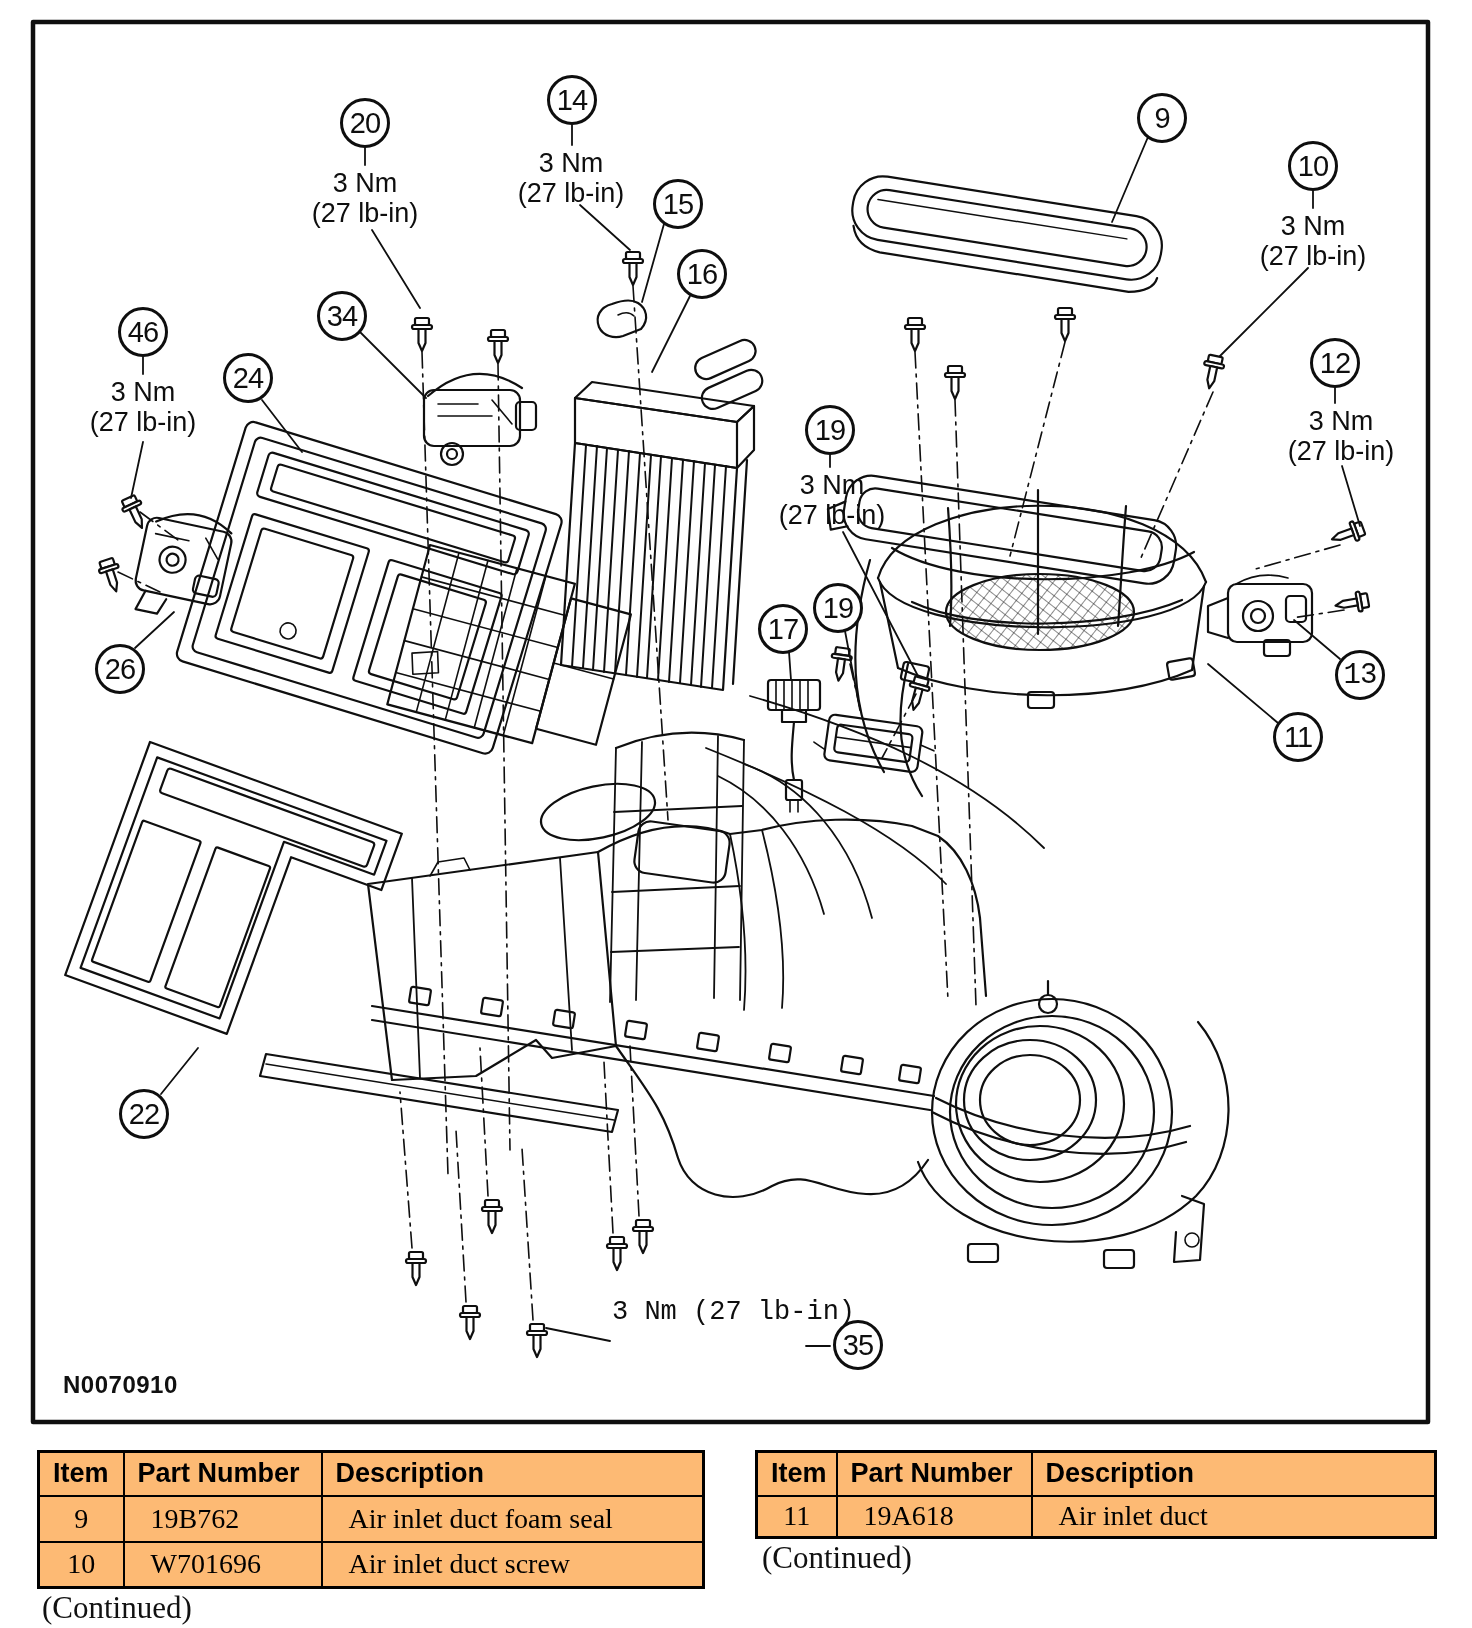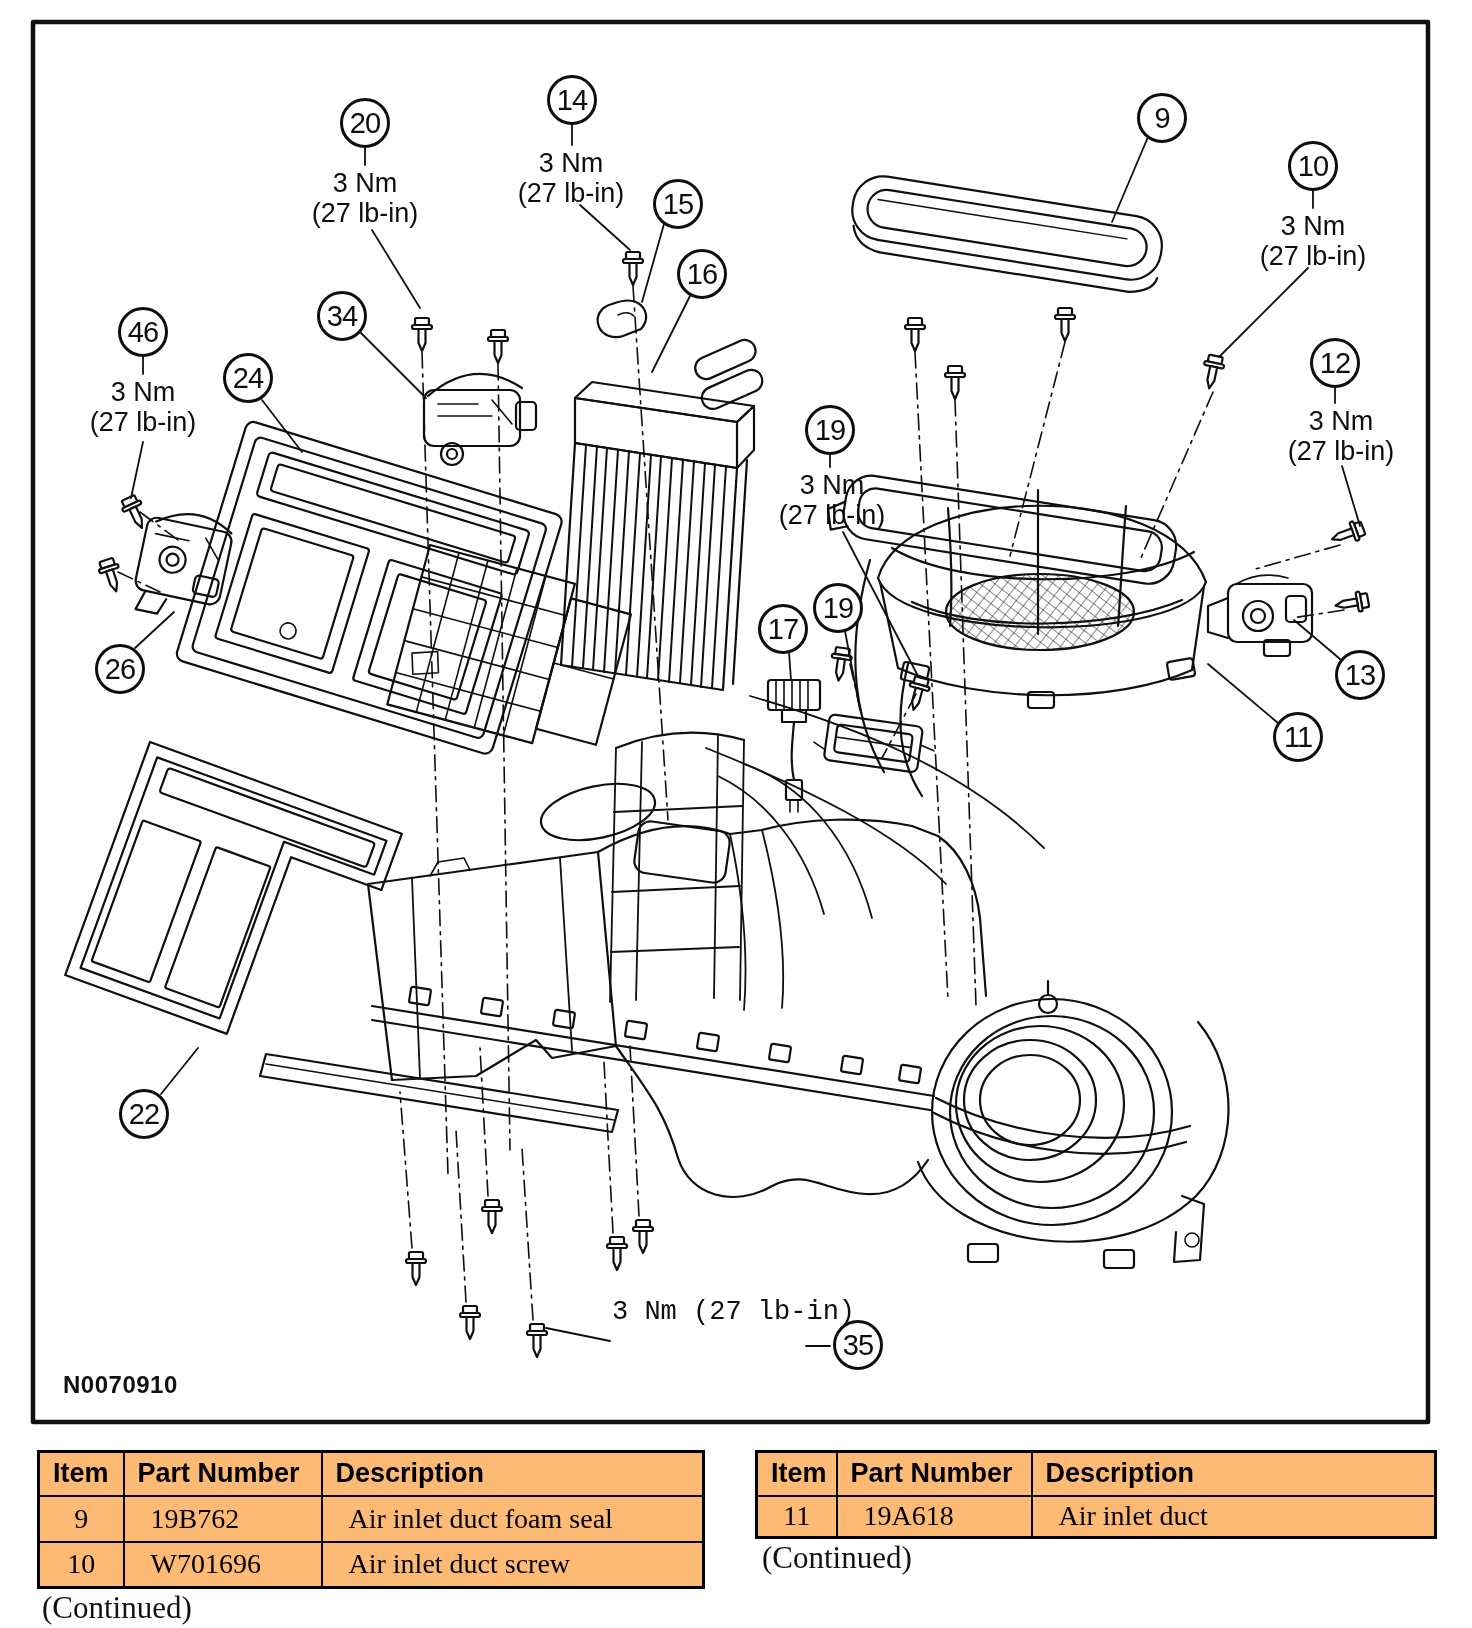--- a/index.html
+++ b/index.html
@@ -379,17 +379,17 @@
     <div class="callout" style="left: 248px; top: 378px;">24</div>
     <div class="callout" style="left: 342px; top: 316px;">34</div>
     <div class="callout" style="left: 830px; top: 430px;">19</div>
     <div class="torque" style="left: 832px; top: 470px;">
       <div>3 Nm</div>
       <div>(27 lb-in)</div>
     </div>
     <div class="callout" style="left: 838px; top: 608px;">19</div>
     <div class="callout" style="left: 783px; top: 629px;">17</div>
     <div class="callout" style="left: 120px; top: 669px;">26</div>
-    <div class="callout" style="left: 1360px; top: 675px;">13</div>
+    <div class="callout" style="left: 1360px; top: 675px; font-family: Liberation Mono, monospace;">13</div>
     <div class="callout" style="left: 1298px; top: 737px;">11</div>
     <div class="callout" style="left: 144px; top: 1114px; text-align: right;">22</div>
     <div class="callout" style="left: 858px; top: 1345px;">35</div>
   </div>
 
 </body></html>

